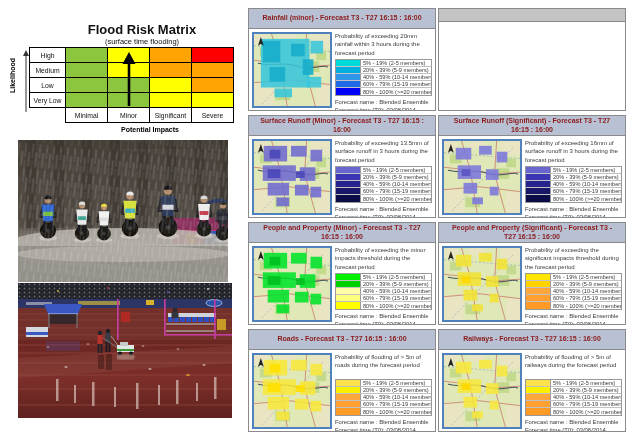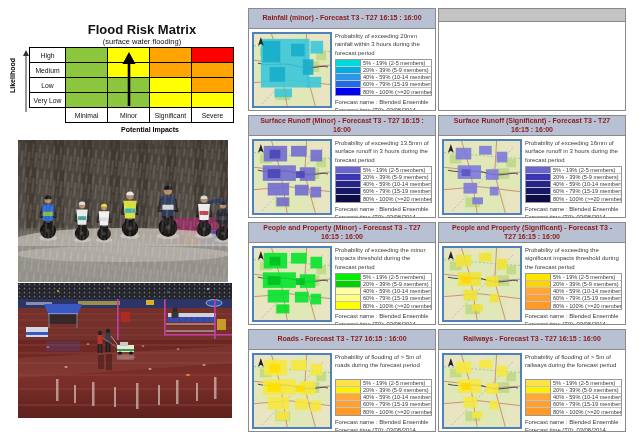--- a/index.html
+++ b/index.html
@@ -49,21 +49,21 @@
   .legend-label { flex: 1; border-left: 1px solid #999; padding-left: 2px; font-size: 5.6px;
     display: flex; align-items: center; white-space: nowrap; overflow: hidden; }
   .fc-line { font-size: 5.9px; margin-top: 2.5px; }
   .panel.empty .panel-header { background: #c4c4c4; height: 13px; border-bottom: 1px solid #8a8a8a; }
 </style>
 </head>
 <body>
 
 <div class="matrix-area">
   <div class="matrix-title">Flood Risk Matrix</div>
-  <div class="matrix-subtitle">(surface water flooding)</div>
+  <div class="matrix-subtitle">(surface time flooding)</div>
   <div class="ylabel">Likelihood</div>
   <svg class="axis-svg" width="10" height="64">
     <line x1="4" y1="62" x2="4" y2="4" stroke="#333" stroke-width="1"></line>
     <polygon points="1,6 4,0 7,6" fill="#333"></polygon>
   </svg>
   <div class="matrix-grid" id="matrix-grid">
       <div class="m-cell">High</div>
       <div class="m-cell" style="background: rgb(140, 198, 62);"></div>
       <div class="m-cell" style="background: rgb(255, 255, 0);"></div>
       <div class="m-cell" style="background: rgb(255, 164, 0);"></div>

